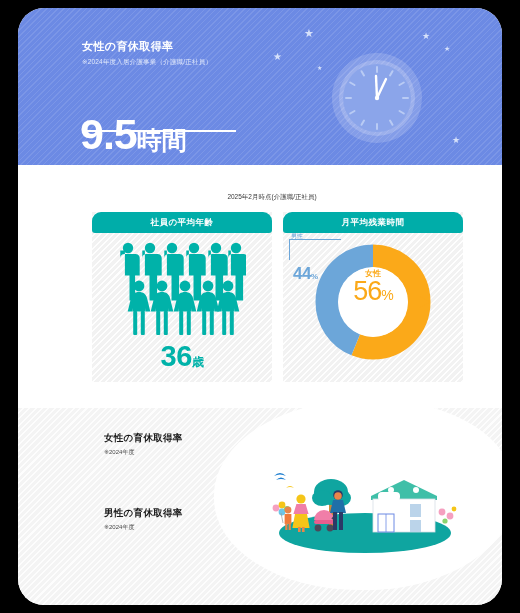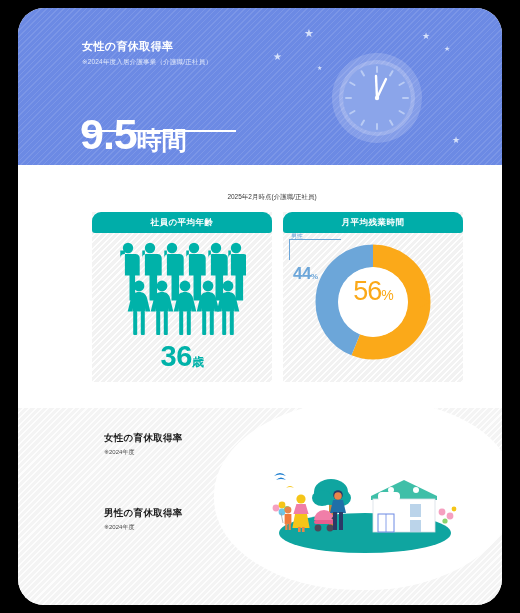--- a/index.html
+++ b/index.html
@@ -298,20 +298,21 @@
 
             <circle cx="64" cy="64" r="46" fill="none" stroke="#FBA919" stroke-width="23" stroke-dasharray="161.9 289.0" transform="rotate(-90 64 64)"></circle>
 
             <circle cx="64" cy="64" r="46" fill="none" stroke="#6CA6D9" stroke-width="23" stroke-dasharray="127.1 289.0" stroke-dashoffset="-161.9" transform="rotate(-90 64 64)"></circle>
 
             <path d="M110 58 L121 64 L110 70 Z" fill="#FBA919"></path>
             <circle cx="64" cy="64" r="35" fill="#FFFFFF"></circle>
           </svg>
         </div>
 
+        <div class="f-label">女性</div>
         <div class="f-value">
           <span>56</span><span class="unit">%</span>
         </div>
       </div>
     </div>
   </section>
 
   <section class="bot stripe-white">
     <div class="bot-inner">
       <div class="blob"></div>

